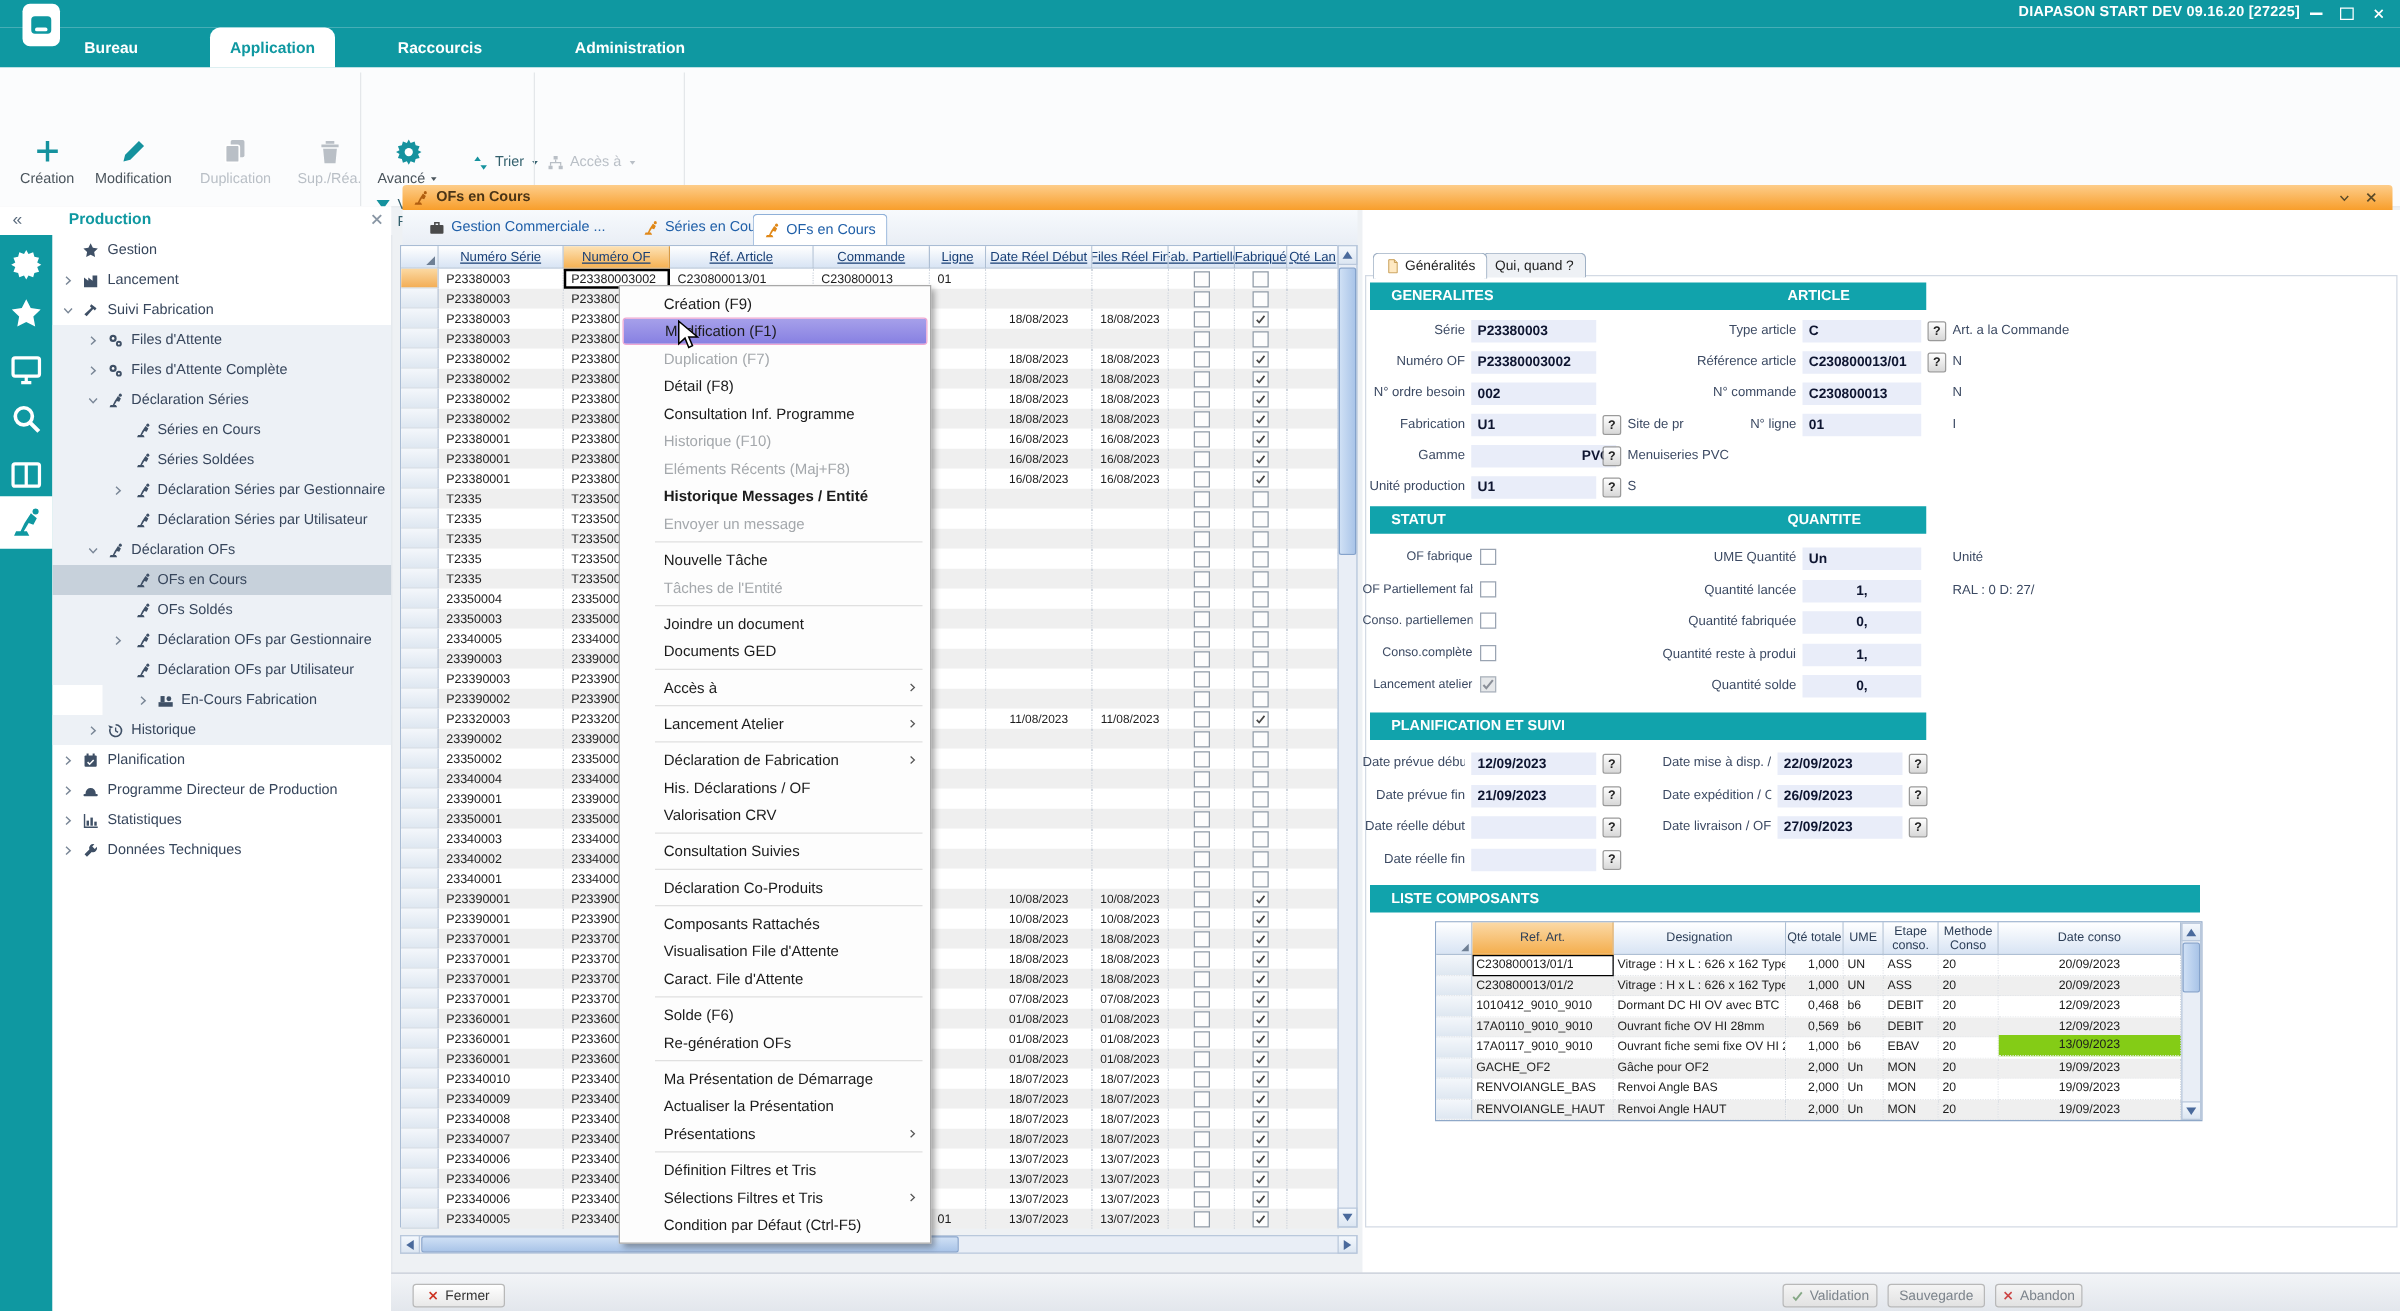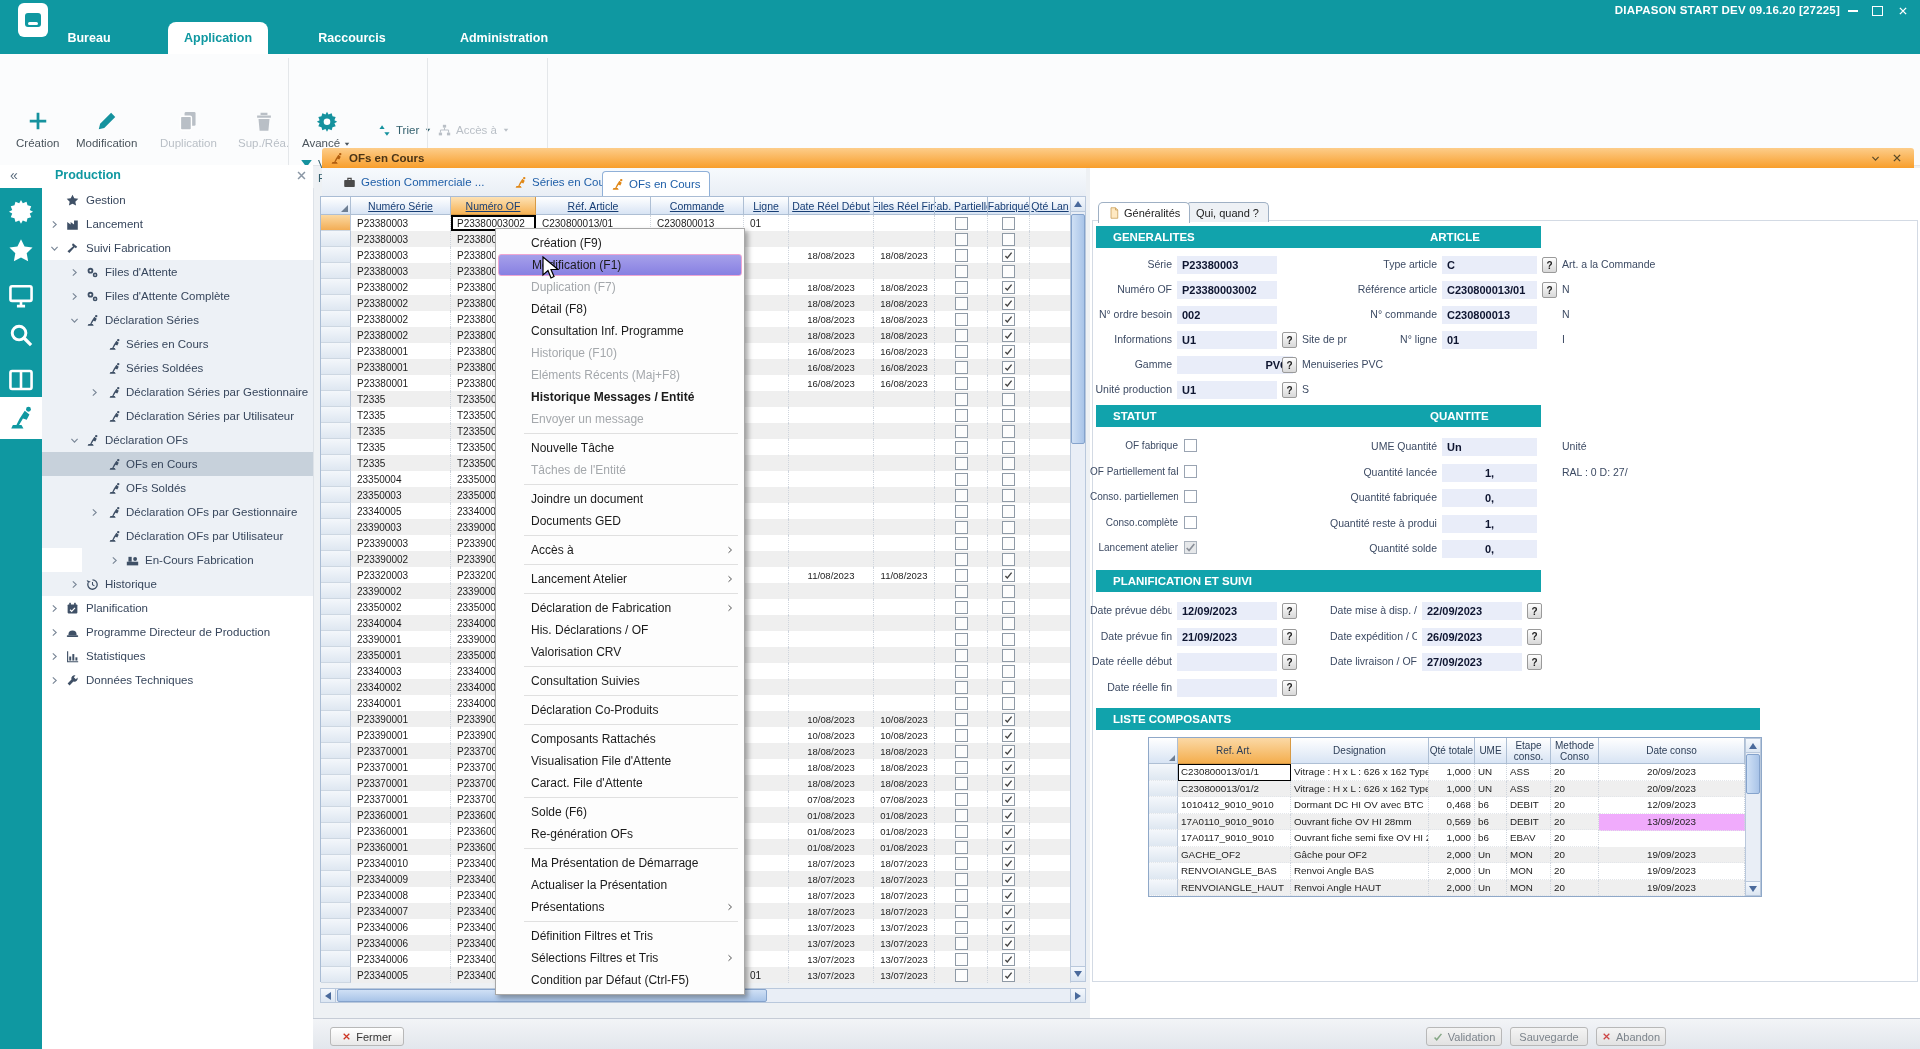--- a/index.html
+++ b/index.html
@@ -1626,21 +1626,21 @@
       </div>
       <div class="tealbar abs" style="left: 6px; top: 540px; width: 664px;">
         <span style="margin-left:17px">LISTE COMPOSANTS</span>
       </div>
       <div class="flabel abs" style="left: 0px; top: 90px; width: 82px;">Série</div>
       <div class="fbox abs" style="left: 87px; top: 88px; width: 100px;">P23380003</div>
       <div class="flabel abs" style="left: 0px; top: 115px; width: 82px;">Numéro OF</div>
       <div class="fbox abs" style="left: 87px; top: 113px; width: 100px;">P23380003002</div>
       <div class="flabel abs" style="left: 0px; top: 140px; width: 82px;">N° ordre besoin</div>
       <div class="fbox abs" style="left: 87px; top: 138px; width: 100px;">002</div>
-      <div class="flabel abs" style="left: 0px; top: 165px; width: 82px;">Informations</div>
+      <div class="flabel abs" style="left: 0px; top: 165px; width: 82px;">Fabrication</div>
       <div class="fbox abs" style="left: 87px; top: 163px; width: 100px;">U1</div>
       <div class="qbtn abs" style="left: 192px; top: 164px;">?</div>
       <div class="fdesc abs" style="left: 212px; top: 165px; width: 608px;">Site de pr</div>
       <div class="flabel abs" style="left: 0px; top: 190px; width: 82px;">Gamme</div>
       <div class="fbox abs" style="left: 87px; top: 188px; width: 116px; text-align: right;">PVC</div>
       <div class="qbtn abs" style="left: 192px; top: 189px;">?</div>
       <div class="fdesc abs" style="left: 212px; top: 190px; width: 608px;">Menuiseries PVC</div>
       <div class="flabel abs" style="left: 0px; top: 215px; width: 82px;">Unité production</div>
       <div class="fbox abs" style="left: 87px; top: 213px; width: 100px;">U1</div>
       <div class="qbtn abs" style="left: 192px; top: 214px;">?</div>
@@ -1749,21 +1749,21 @@
         <div class="ccell abs" style="left: 358px; top: 75.5px; width: 44px; background: rgb(239, 239, 239); padding-left: 3px;">DEBIT</div>
         <div class="ccell abs" style="left: 402px; top: 75.5px; width: 48px; background: rgb(239, 239, 239); padding-left: 3px;">20</div>
         <div class="ccell abs" style="left: 450px; top: 75.5px; width: 146px; background: rgb(239, 239, 239); justify-content: center;">12/09/2023</div>
         <div class="ccell abs rowsel" style="left: 0px; top: 92px; width: 29px;"></div>
         <div class="ccell abs" style="left: 29px; top: 92px; width: 113px; background: rgb(255, 255, 255); padding-left: 3px;">17A0117_9010_9010</div>
         <div class="ccell abs" style="left: 142px; top: 92px; width: 138px; background: rgb(255, 255, 255); padding-left: 3px;">Ouvrant fiche semi fixe OV HI 28mm</div>
         <div class="ccell abs" style="left: 280px; top: 92px; width: 46px; background: rgb(255, 255, 255); justify-content: flex-end; padding-right: 3px;">1,000</div>
         <div class="ccell abs" style="left: 326px; top: 92px; width: 32px; background: rgb(255, 255, 255); padding-left: 3px;">b6</div>
         <div class="ccell abs" style="left: 358px; top: 92px; width: 44px; background: rgb(255, 255, 255); padding-left: 3px;">EBAV</div>
         <div class="ccell abs" style="left: 402px; top: 92px; width: 48px; background: rgb(255, 255, 255); padding-left: 3px;">20</div>
-        <div class="ccell abs" style="left: 450px; top: 76px; width: 146px; background: #f0abfc; justify-content: center;">13/09/2023</div>
+        <div class="ccell abs" style="left: 450px; top: 90px; width: 146px; background: #84cc16; justify-content: center;">13/09/2023</div>
         <div class="ccell abs rowsel" style="left: 0px; top: 108.5px; width: 29px;"></div>
         <div class="ccell abs" style="left: 29px; top: 108.5px; width: 113px; background: rgb(239, 239, 239); padding-left: 3px;">GACHE_OF2</div>
         <div class="ccell abs" style="left: 142px; top: 108.5px; width: 138px; background: rgb(239, 239, 239); padding-left: 3px;">Gâche pour OF2</div>
         <div class="ccell abs" style="left: 280px; top: 108.5px; width: 46px; background: rgb(239, 239, 239); justify-content: flex-end; padding-right: 3px;">2,000</div>
         <div class="ccell abs" style="left: 326px; top: 108.5px; width: 32px; background: rgb(239, 239, 239); padding-left: 3px;">Un</div>
         <div class="ccell abs" style="left: 358px; top: 108.5px; width: 44px; background: rgb(239, 239, 239); padding-left: 3px;">MON</div>
         <div class="ccell abs" style="left: 402px; top: 108.5px; width: 48px; background: rgb(239, 239, 239); padding-left: 3px;">20</div>
         <div class="ccell abs" style="left: 450px; top: 108.5px; width: 146px; background: rgb(239, 239, 239); justify-content: center;">19/09/2023</div>
         <div class="ccell abs rowsel" style="left: 0px; top: 125px; width: 29px;"></div>
         <div class="ccell abs" style="left: 29px; top: 125px; width: 113px; background: rgb(255, 255, 255); padding-left: 3px;">RENVOIANGLE_BAS</div>

